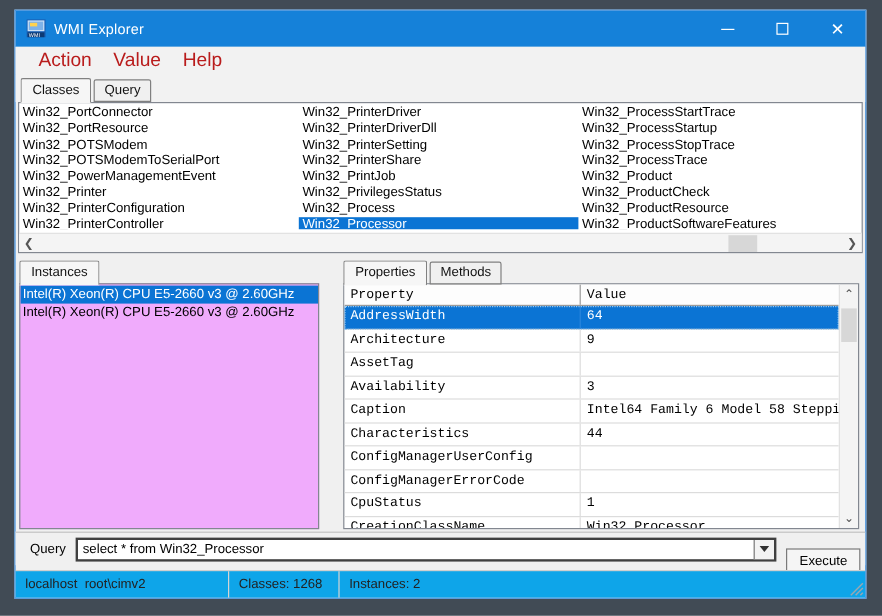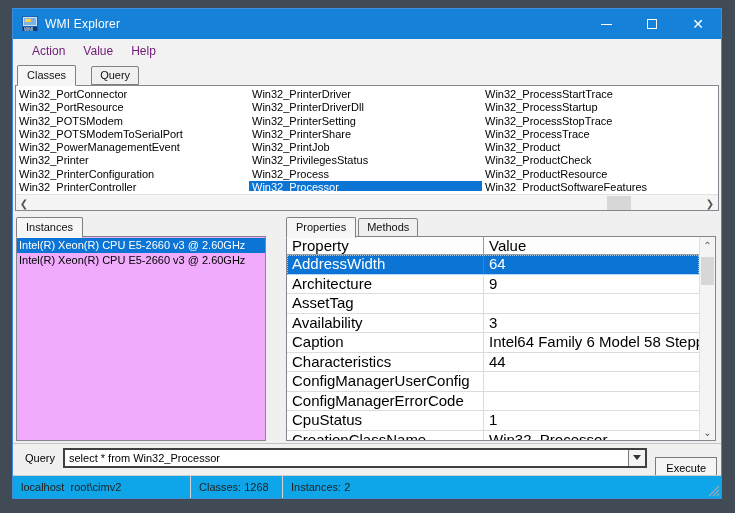--- a/index.html
+++ b/index.html
@@ -32,26 +32,26 @@
   }
   .min-glyph { display:block; width:11px; height:1px; background:#fff; }
   .max-glyph { display:block; width:10px; height:10px; border:1px solid #fff; }
   .close-glyph { font-size:14px; line-height:1; }
 
   
   .menubar {
     height:23px; background:#f2f2f2; display:flex; align-items:center;
     padding-left:10px; gap:0; flex:0 0 auto;
   }
-  .menu-item { font-size:12px; color:#701a75; padding:3px 9px; }
+  .menu-item { font-size:16px; color:#b91c1c; padding:3px 9px; }
 
   
   .tabstrip {
     height:23px; display:flex; align-items:flex-end; padding-left:4px;
-    background:#f2f2f2; flex:0 0 auto; position:relative; z-index:3;gap:13px;
+    background:#f2f2f2; flex:0 0 auto; position:relative; z-index:3;
   }
   .tab {
     font-size:11px; color:#111; background:#f0f0f0;
     border:1px solid #808080; border-radius:2px 2px 0 0;
     padding:2px 8px 3px; margin-right:2px; position:relative;
   }
   .tab.active {
     background:#f6f6f6; padding:3px 9px 4px; margin-bottom:-1px; z-index:4;
     border-bottom:1px solid #f6f6f6;
   }
@@ -97,21 +97,21 @@
 
   .detail-tabstrip { position:absolute; left:273px; top:7px; display:flex; align-items:flex-end; height:19px; z-index:3; }
 
   .props-box {
     position:absolute; left:273px; top:25px; width:430px; height:205px;
     background:#fff; border:1px solid #828790; overflow:hidden;
   }
   .props-table { position:absolute; left:0; top:0; right:16px; bottom:0; overflow:hidden; }
   .prow { display:flex; height:19.5px; border-bottom:1px solid #dcdcdc; }
   .prow.header { height:18px; background:#fdfdfd; border-bottom:1px solid #9a9a9a; }
-  .pcell { font-size:15px; line-height:18px; padding-left:5px; color:#000; white-space:nowrap; overflow:hidden; }
+  .pcell { font-size:11px; line-height:18px; padding-left:5px; color:#000; white-space:nowrap; overflow:hidden;font-family:Liberation Mono, monospace; }
   .pcell.name { width:197px; flex:0 0 auto; border-right:1px solid #dcdcdc; }
   .prow.header .pcell.name { border-right:1px solid #9a9a9a; }
   .pcell.val { flex:1 1 auto; }
   .prow.selected { background:#0b74d4; outline:1px dotted #9ecbef; outline-offset:-1px; }
   .prow.selected .pcell { color:#fff; }
   .prow.selected .pcell.name { border-right-color:#2a86dc; }
 
   .vscroll {
     position:absolute; right:0; top:0; bottom:0; width:16px;
     background:#f4f4f4; border-left:1px solid #e2e2e2;

